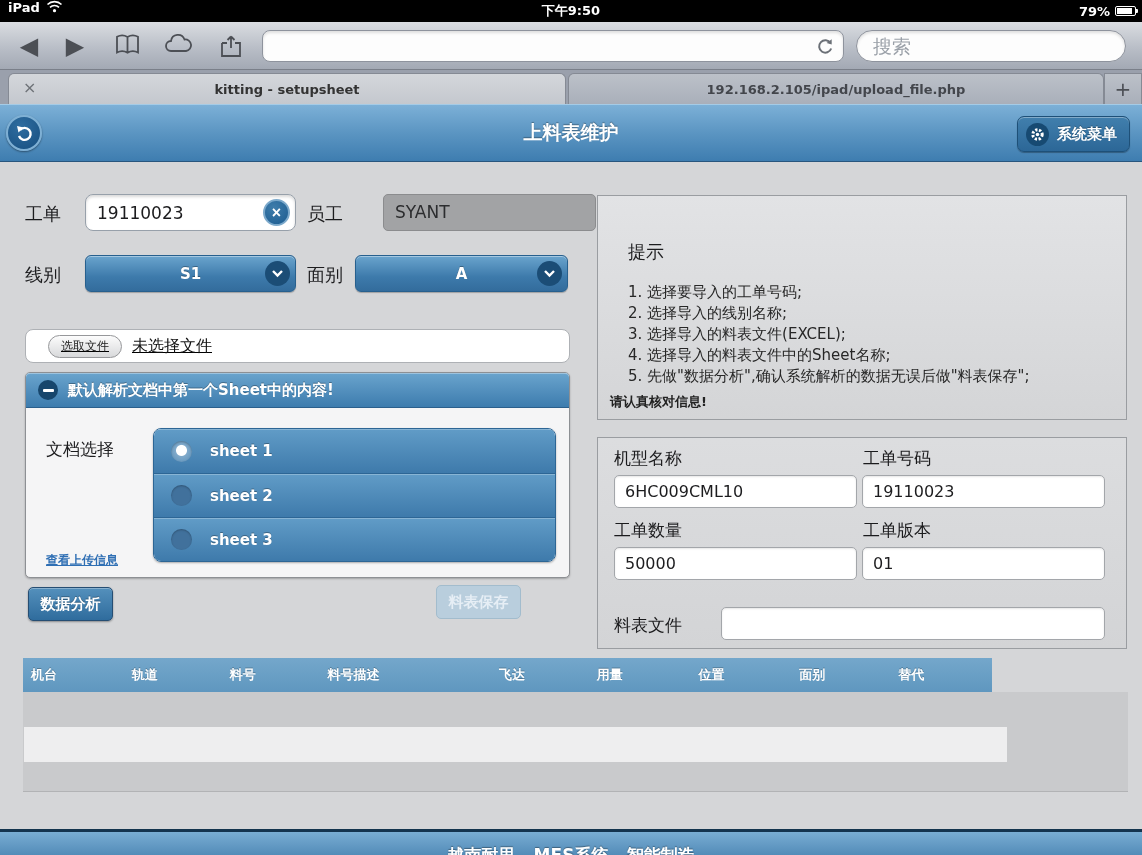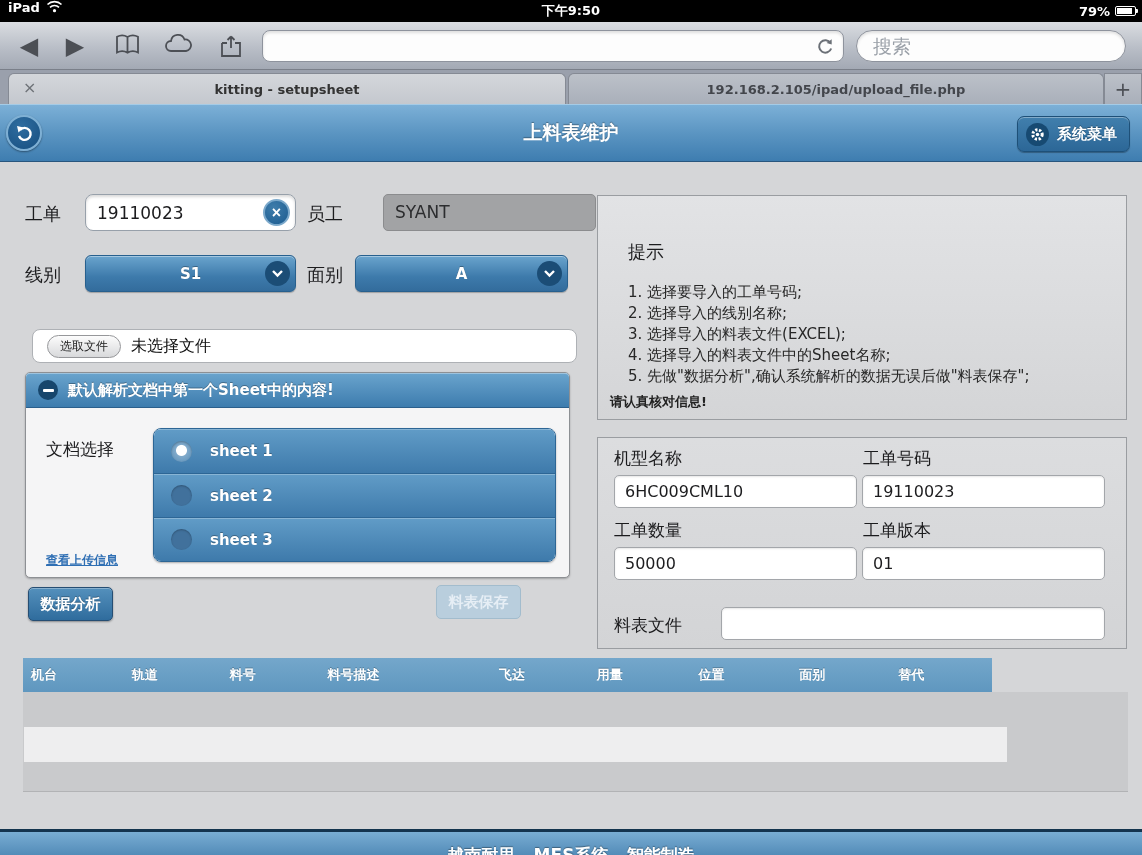--- a/index.html
+++ b/index.html
@@ -73,22 +73,22 @@
     color:#fff; font-size:16px; font-weight:bold; line-height:23px; text-align:center; }
   .emp-box { position:absolute; left:355px; top:194px; width:213px; height:37px; background:#a2a3a5;
     border:1px solid #8b8c8e; border-radius:5px; font-size:17px; color:#2c2d2f; line-height:35px; padding-left:11px;margin-left:28px; }
   .dd { position:absolute; top:255px; height:37px; border-radius:6px; border:1px solid #27608e;
     background:linear-gradient(#6aa4cd,#3d7aab 60%,#336c9c);
     box-shadow:inset 0 1px 0 rgba(255,255,255,.4),0 1px 1px rgba(0,0,0,.25);
     color:#fff; font-size:15px; font-weight:bold; display:flex; align-items:center; justify-content:center;
     text-shadow:0 -1px 0 rgba(0,0,0,.3); }
   .dd .chev-circle { position:absolute; right:5px; top:5px; width:25px; height:25px; border-radius:50%;
     background:#1b4d76; display:flex; align-items:center; justify-content:center; }
-  .file-box { position:absolute; left:32px; top:329px; width:545px; height:34px; background:#fff;
-    border:1px solid #aeb1b5; border-radius:8px; display:flex; align-items:center; padding-left:14px; }
+  .file-box { position:absolute; left:25px; top:329px; width:545px; height:34px; background:#fff;
+    border:1px solid #aeb1b5; border-radius:8px; display:flex; align-items:center; padding-left:22px;text-decoration:underline; }
   .file-btn { height:23px; padding:0 12px; border-radius:12px; background:linear-gradient(#fcfcfc,#d8d9db);
     border:1px solid #96979a; font-size:12px; color:#222; line-height:21px; }
   .file-status { margin-left:10px; font-size:16px; color:#111; }
 
   
   .panel { position:absolute; left:25px; top:372px; width:545px; height:206px; background:#f5f5f6;
     border:1px solid #8d9094; border-radius:5px; box-shadow:0 1px 2px rgba(0,0,0,.25); }
   .panel-header { height:35px; background:linear-gradient(#6aa4cd,#3d7cae); border-bottom:1px solid #2a5f8c;
     border-radius:4px 4px 0 0; display:flex; align-items:center; padding-left:12px; gap:10px;
     color:#fff; font-size:15px; font-weight:bold; text-shadow:0 -1px 0 rgba(0,0,0,.3);

